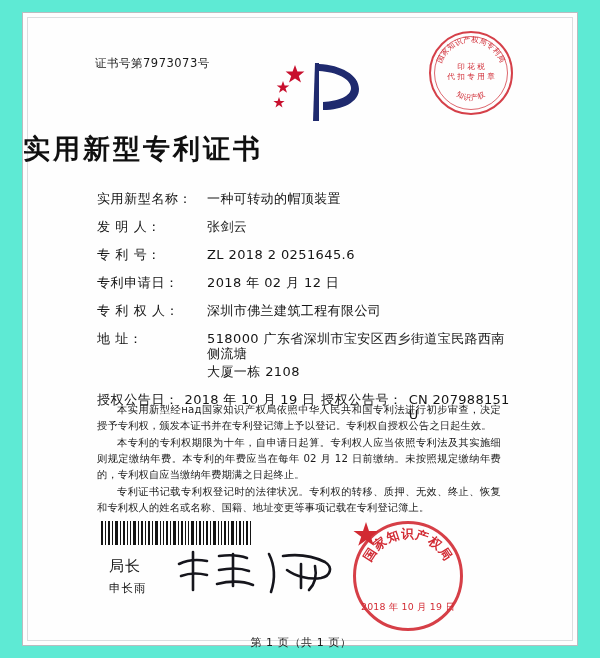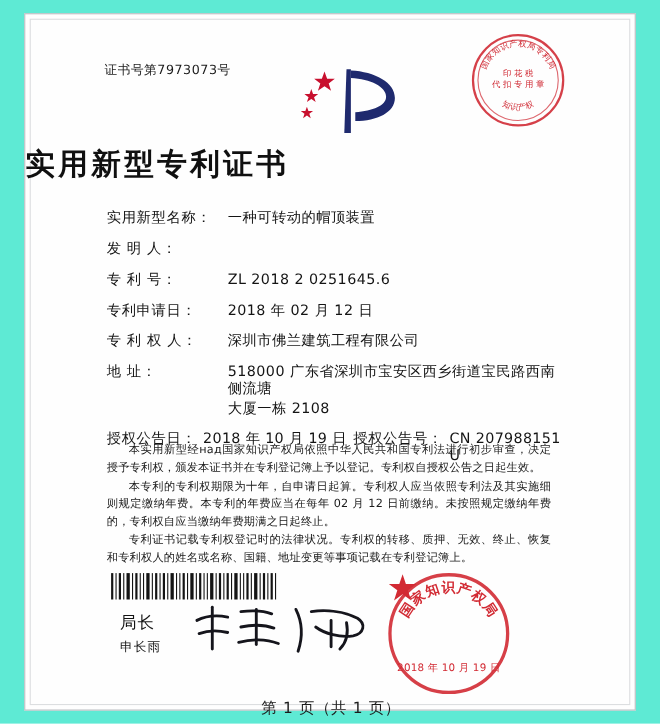--- a/index.html
+++ b/index.html
@@ -266,21 +266,21 @@
     height: 26px;
   }
 
   
   .footer {
     position: absolute;
     left: 0;
     top: 622px;
     width: 556px;
     text-align: center;
-    font-size: 14px;
+    font-size: 11px;
     color: #1c1c1c;
     letter-spacing: 0.6px;
   }
 </style>
 </head>
 <body>
 
 <div class="page">
   <div class="sheet">
     <div class="inner-frame"></div>
@@ -318,20 +318,21 @@
 
     <div class="main-title">实用新型专利证书</div>
 
     <div class="fields">
       <div class="frow">
         <div class="flabel w-wide">实用新型名称：</div>
         <div class="fvalue">一种可转动的帽顶装置</div>
       </div>
       <div class="frow">
         <div class="flabel w-wide">发 明 人：</div>
+        <div class="fvalue">张剑云</div>
       </div>
       <div class="frow">
         <div class="flabel w-wide">专 利 号：</div>
         <div class="fvalue">ZL 2018 2 0251645.6</div>
       </div>
       <div class="frow">
         <div class="flabel w-wide">专利申请日：</div>
         <div class="fvalue">2018 年 02 月 12 日</div>
       </div>
       <div class="frow">

